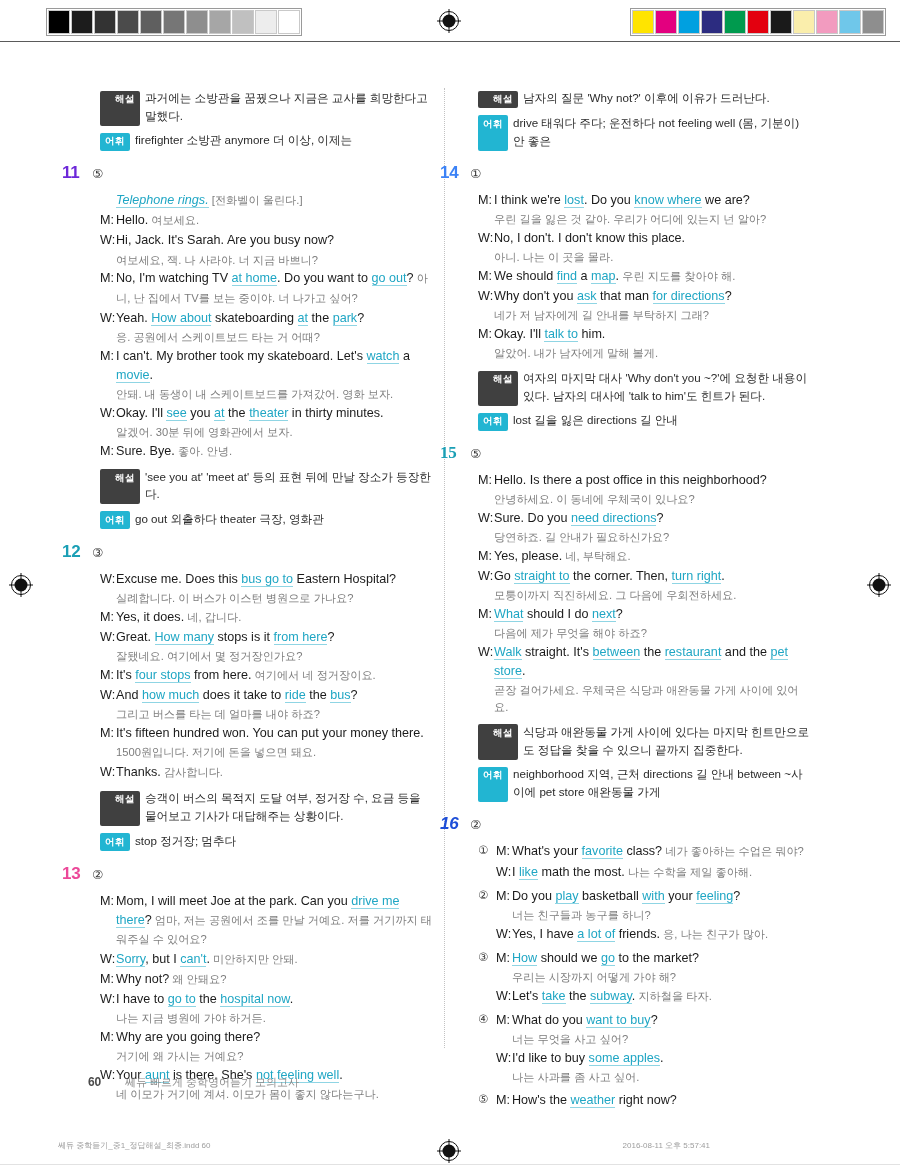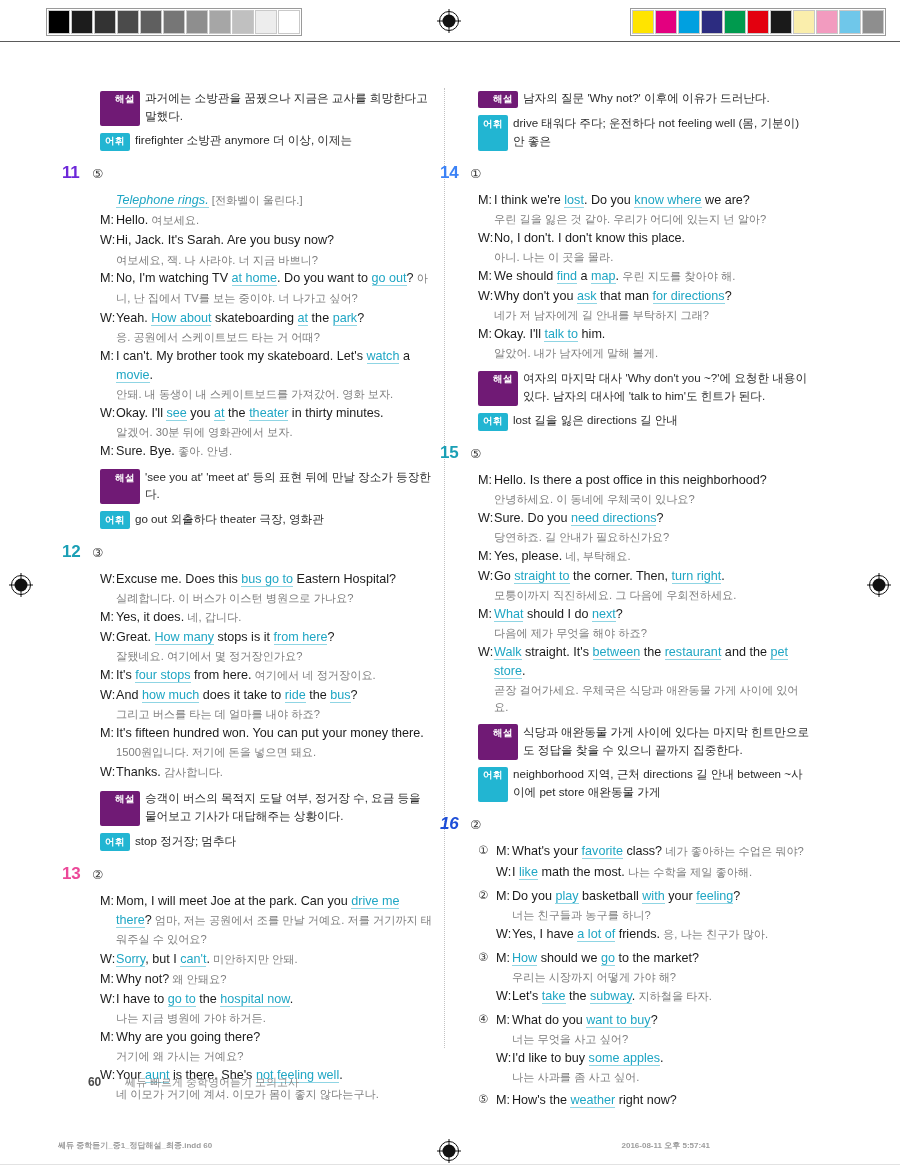--- a/index.html
+++ b/index.html
@@ -69,36 +69,36 @@
   
   .note{
     display:flex;margin:7px 0 2px 12px;font-size:11.6px;line-height:1.52;
   }
   .badge{
     flex:0 0 auto;display:inline-block;
     font-size:9.5px;font-weight:bold;color:#ffffff;
     padding:1.5px 5px 2px 5px;border-radius:2px;
     margin-right:5px;position:relative;top:1.5px;letter-spacing:.5px;
   }
-  .badge-sol{background:#701a75;padding-left:15px;}
+  .badge-sol{background:#404040;padding-left:15px;}
   .badge-voc{background:#22b5d2;}
   .note-txt{flex:1 1 auto;color:#2a2a2a;}
 
   
   .optrow{display:flex;margin-top:4px;}
   .optnum{flex:0 0 18px;font-size:11.5px;color:#3a3a3a;padding-top:1px;}
   .optbody{flex:1 1 auto;}
   .optbody .line{margin-left:0;}
 
   
   #footer{position:absolute;left:88px;top:1075px;width:734px;display:flex;align-items:baseline;}
   #folio{font-size:12px;font-weight:bold;color:#4a4a4a;letter-spacing:-.2px;}
   #booktitle{font-size:11px;color:#8b8b8b;margin-left:24px;}
 
-  #printinfo{position:absolute;left:0;top:1140px;width:754px;height:20px;font-weight:bold;}
+  #printinfo{position:absolute;left:0;top:1140px;width:754px;height:20px;}
   #printinfo .fileline{position:absolute;left:58px;top:0;font-size:8px;color:#9d9d9d;}
   #printinfo .datestamp{position:absolute;right:44px;top:0;font-size:8px;color:#9d9d9d;}
   #rule-bottom{position:absolute;left:0;top:1164px;width:900px;height:1px;background:#e2e2e2;}
 </style>
 </head>
 <body>
 
 <div class="calbar" id="gray-bar">
     <div class="sw" style="background: rgb(0, 0, 0);"></div>
     <div class="sw" style="background: rgb(28, 28, 28);"></div>
@@ -352,21 +352,21 @@
             <span class="badge badge-sol">해설</span>
             <span class="note-txt">여자의 마지막 대사 'Why don't you ~?'에 요청한 내용이 있다. 남자의 대사에 'talk to him'도 힌트가 된다.</span>
           </div>
           <div class="note">
             <span class="badge badge-voc">어휘</span>
             <span class="note-txt">lost 길을 잃은 directions 길 안내</span>
           </div>
         </div>
         <div class="qblock">
           <div class="qhead">
-            <span class="qnum" style="color: rgb(26, 159, 181);">15</span>
+            <span class="qnum" style="color: rgb(26, 159, 181); font-family: Liberation Serif, serif;">15</span>
             <span class="qans">⑤</span>
           </div>
           <div style="margin-left: 12px;">
             <div class="line">
               <span class="spk">M:</span>
               <span class="txt">Hello. Is there a post office in this neighborhood?</span>
             </div>
             <div class="ko-line">안녕하세요. 이 동네에 우체국이 있나요?</div>
             <div class="line">
               <span class="spk">W:</span>

